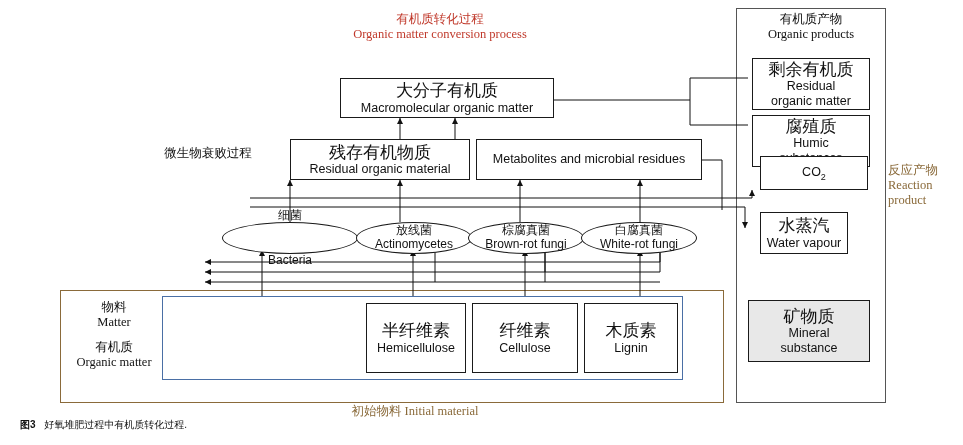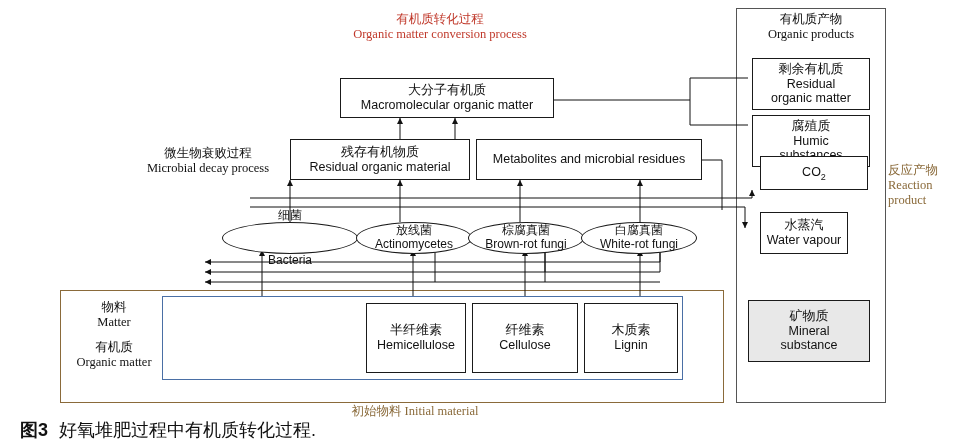--- a/index.html
+++ b/index.html
@@ -23,21 +23,21 @@
     border: 1px solid #1a1a1a;
     background: #ffffff;
     box-sizing: border-box;
     display: flex;
     flex-direction: column;
     align-items: center;
     justify-content: center;
     text-align: center;
     line-height: 1.15;
   }
-  .box .cn { font-size: 13px; }
+  .box .cn { font-size: 17px; }
   .box .en { font-size: 12.5px; }
   .ellipse {
     border: 1px solid #1a1a1a;
     border-radius: 50%;
     background: #ffffff;
     box-sizing: border-box;
     display: flex;
     flex-direction: column;
     align-items: center;
     justify-content: center;
@@ -65,21 +65,21 @@
     position: absolute;
     left: 0; top: 0;
     width: 963px;
     height: 445px;
     pointer-events: none;
   }
   .caption {
     position: absolute;
     left: 20px;
     top: 418px;
-    font-size: 18px;
+    font-size: 10px;
     color: #111;
   }
   .caption b { font-weight: bold; }
   .sub { font-size: 9px; vertical-align: sub; }
 </style>
 </head>
 <body>
 
 <div id="canvas">
 
@@ -141,21 +141,20 @@
     <div>Organic matter conversion process</div>
   </div>
 
   <div class="abs label" style="left:745px; top:12px; width:132px;">
     <div>有机质产物</div>
     <div>Organic products</div>
   </div>
 
   <div class="abs label" style="left:128px; top:146px; width:160px;">
     <div>微生物衰败过程</div>
-    <div>Microbial decay process</div>
   </div>
 
   <div class="abs label brown" style="left:888px; top:163px; width:72px; text-align:left;">
     <div>反应产物</div>
     <div>Reaction</div>
     <div>product</div>
   </div>
 
   <div class="abs label brown" style="left:310px; top:404px; width:210px;">
     <div>初始物料 Initial material</div>

